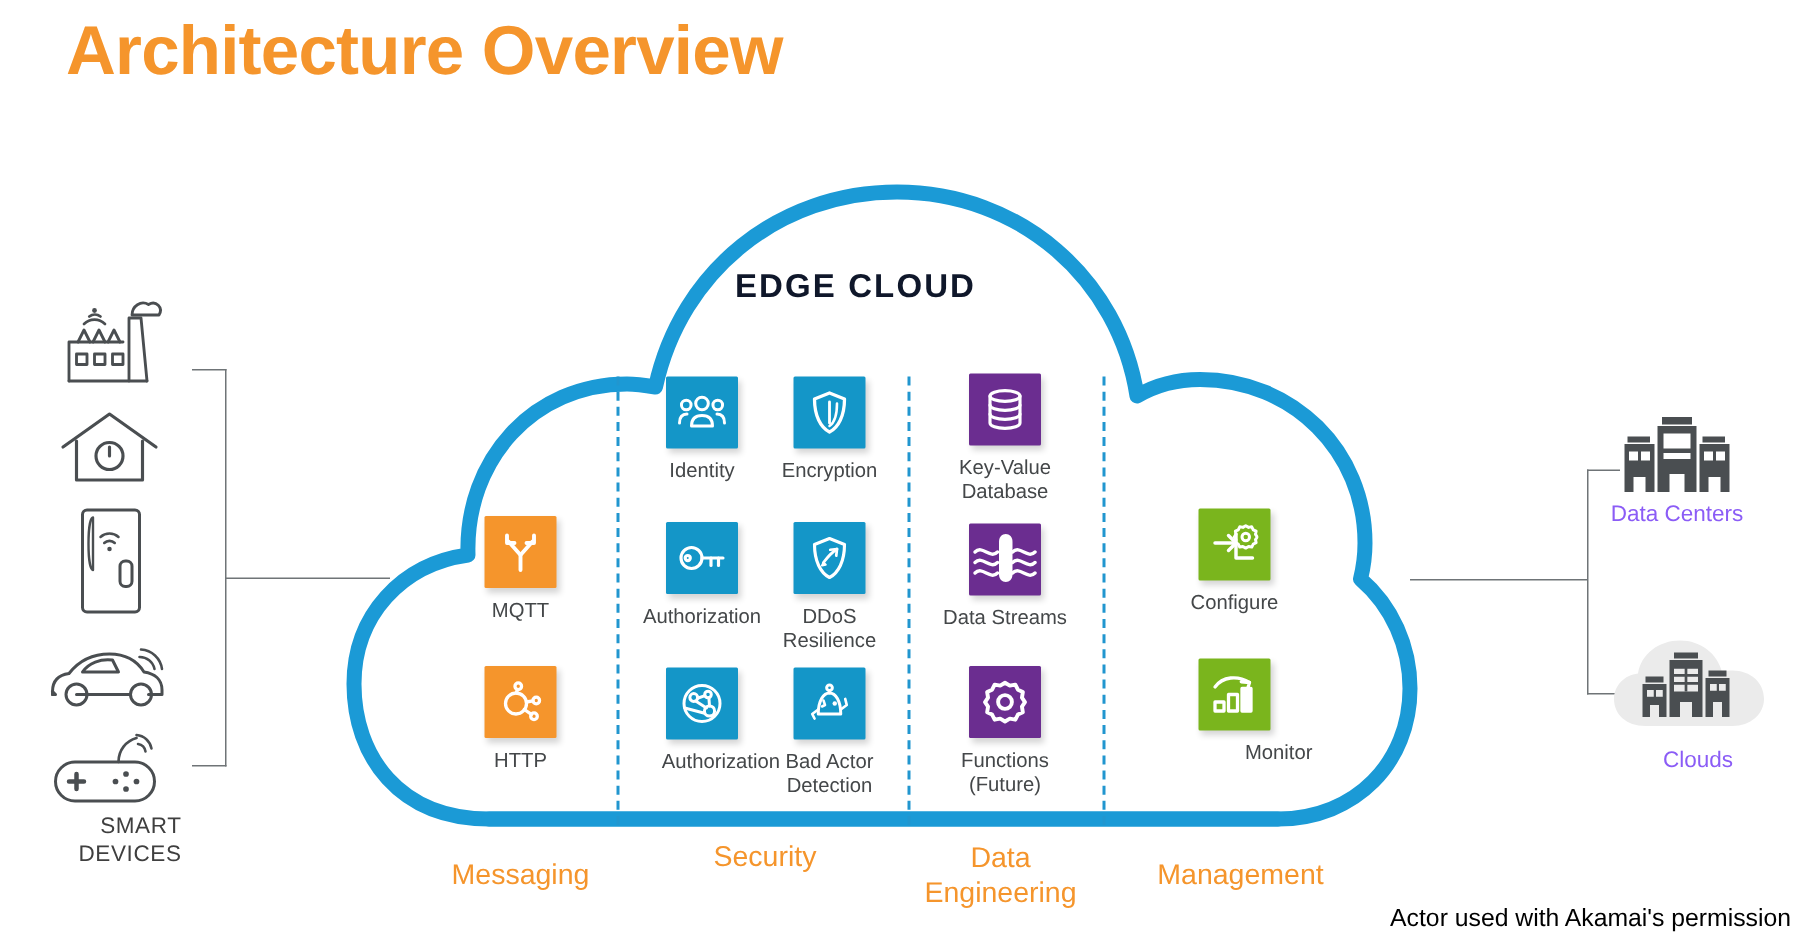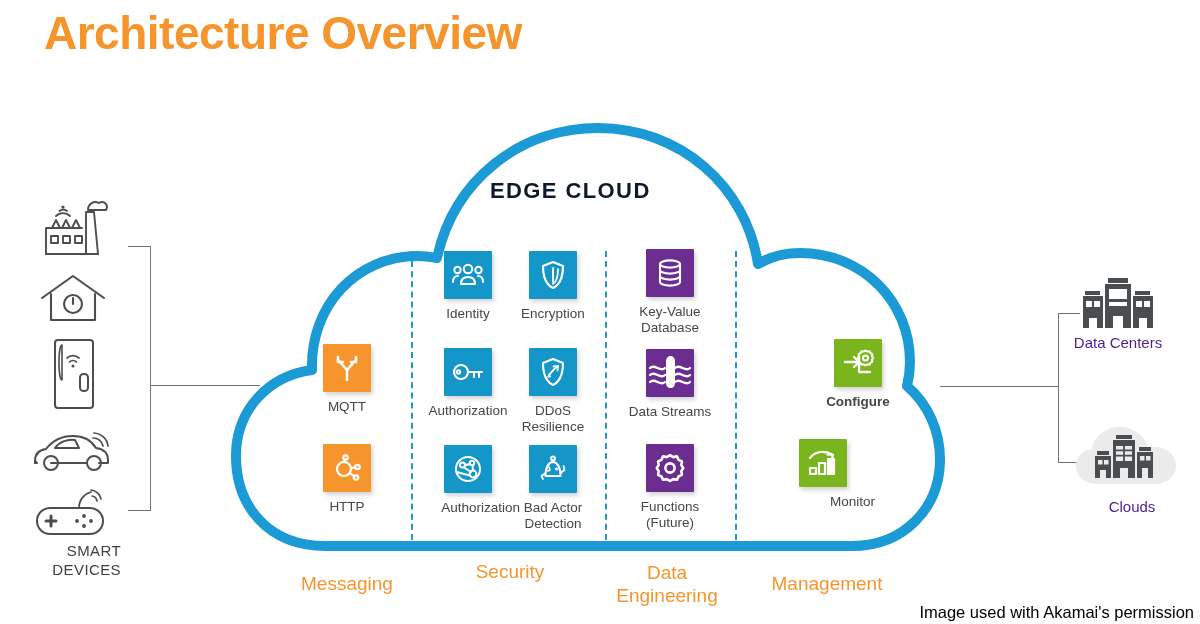--- a/index.html
+++ b/index.html
@@ -105,21 +105,21 @@
 
   
   .endpoint {
     position: absolute;
     text-align: center;
   }
   .endpoint svg { display: block; margin: 0 auto; }
   .endpoint-label {
     margin-top: 4px;
     font-size: 15px;
-    color: #4c1d95;
+    color: #8b5cf6;
     white-space: nowrap;
   }
 
   
   .conn { position: absolute; background: #6f7477; }
   .conn-v { width: 1.4px; }
   .conn-h { height: 1.4px; }
 
   
   .credit {
@@ -410,21 +410,21 @@
                    L7.4 24.4 L4.1 22.8 L4.7 19.1 L2.7 16.1 L4.7 13.1 L4.1 9.4 L7.4 7.8
                    L9.1 4.4 L12.8 5.1 Z"></path>
           <circle cx="16" cy="16" r="4.6"></circle>
         </g>
       </svg>
     </div>
     <div class="tile-label">Functions
 (Future)</div>
   </div>
 
-  <div class="tile-group" style="left:806px; top:339px;font-weight:bold;">
+  <div class="tile-group" style="left:771px; top:339px;">
     <div class="tile" style="background:#7ab51d;">
       <svg width="32" height="30" viewBox="0 0 32 30">
         <g fill="none" stroke="#ffffff" stroke-width="2.3" stroke-linejoin="round" stroke-linecap="round">
           <path d="M3 14 L17 14"></path>
           <path d="M12 9 L17 14 L12 19"></path>
           <path d="M17 8 L17 24 L28 24"></path>
           <path d="M23.5 2.5 L25.4 3.6 L27.5 3.2 L28.5 5.2 L30.4 6.1 L30 8.2 L31.2 10 L30 11.7
                    L30.4 13.8 L28.5 14.7 L27.5 16.7 L25.4 16.3 L23.5 17.4 L21.6 16.3 L19.5 16.7
                    L18.5 14.7 L16.6 13.8 L17 11.7 L15.8 10 L17 8.2 L16.6 6.1 L18.5 5.2
                    L19.5 3.2 L21.6 3.6 Z" stroke-width="2"></path>
@@ -497,15 +497,15 @@
         <rect x="31" y="38" width="4.5" height="4.5" fill="#ebebeb"></rect>
         <path d="M64 30 L80 30 L80 56 L75 56 L75 46 L69 46 L69 56 L64 56 Z"></path>
         <rect x="66" y="25" width="12" height="4"></rect>
         <rect x="67" y="34" width="4.5" height="4.5" fill="#ebebeb"></rect>
         <rect x="73" y="34" width="4.5" height="4.5" fill="#ebebeb"></rect>
       </g>
     </svg>
     <div class="endpoint-label">Clouds</div>
   </div>
 
-  <div class="credit">Image used with Akamai's permission</div>
+  <div class="credit">Actor used with Akamai's permission</div>
 
 </div>
 
 </body></html>

